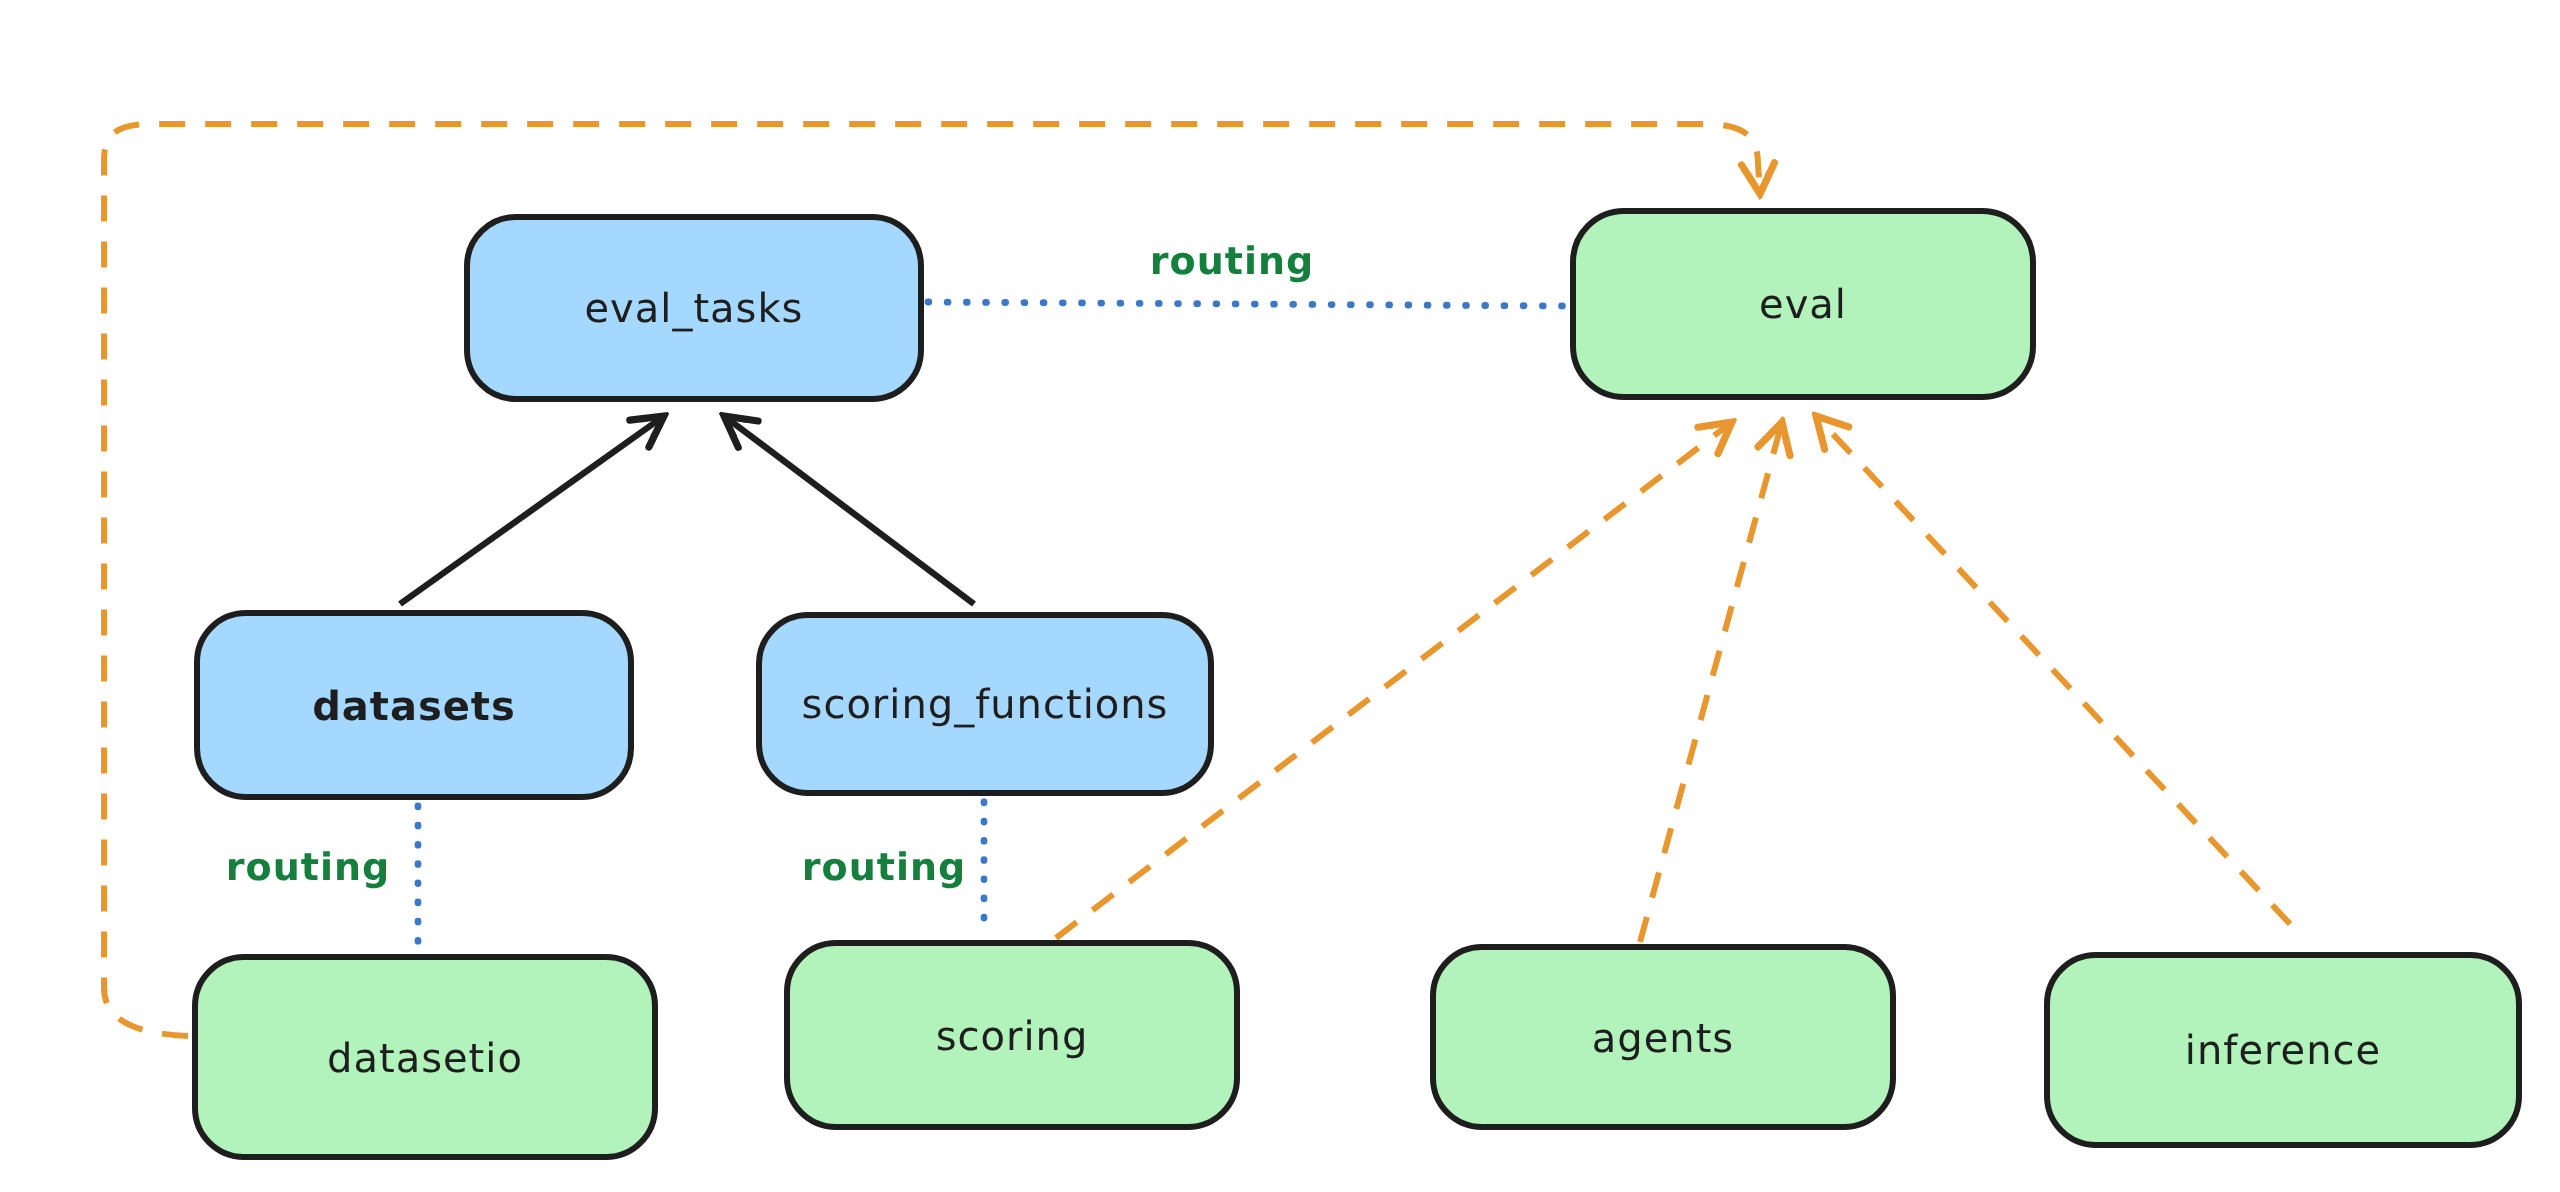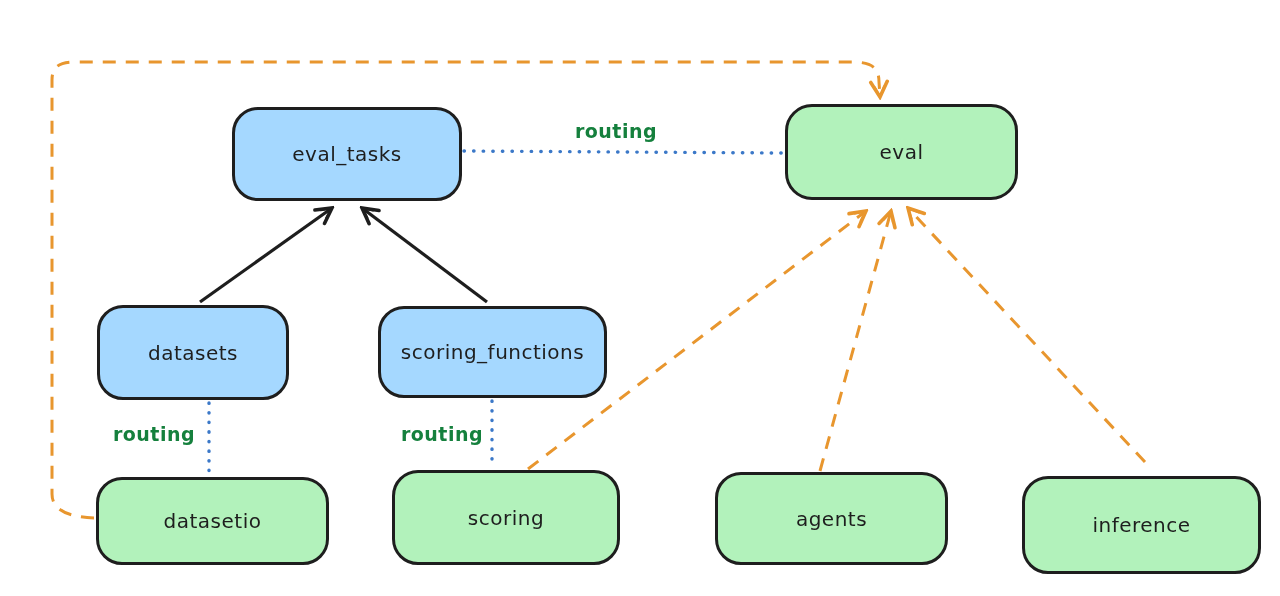--- a/index.html
+++ b/index.html
@@ -33,23 +33,23 @@
     font-size: 20px;
     color: #1e1e1e;
     letter-spacing: 0.5px;
     white-space: nowrap;
   }
   .node.blue  { background: #a5d8ff; }
   .node.green { background: #b2f2bb; }
 
   .node-eval-tasks        { left: 232px;  top: 107px; width: 230px; height: 94px; }
   .node-eval              { left: 785px;  top: 104px; width: 233px; height: 96px; border-radius: 27px; }
-  .node-datasets          { left: 97px;   top: 305px; width: 192px; height: 95px; }
+  .node-datasets          { left: 97px;   top: 305px; width: 220px; height: 95px; font-weight: bold; }
   .node-scoring-functions { left: 378px;  top: 306px; width: 229px; height: 92px; }
-  .node-datasetio         { left: 96px;   top: 477px; width: 233px; height: 88px; }
+  .node-datasetio         { left: 96px;   top: 477px; width: 233px; height: 103px; }
   .node-scoring           { left: 392px;  top: 470px; width: 228px; height: 95px; }
   .node-agents            { left: 715px;  top: 472px; width: 233px; height: 93px; }
   .node-inference         { left: 1022px; top: 464px; width: 239px; height: 98px; margin-top: 12px; }
 
   .routing-label {
     position: absolute;
     color: #15803d;
     font-weight: 700;
     font-size: 19px;
     letter-spacing: 0.5px;

